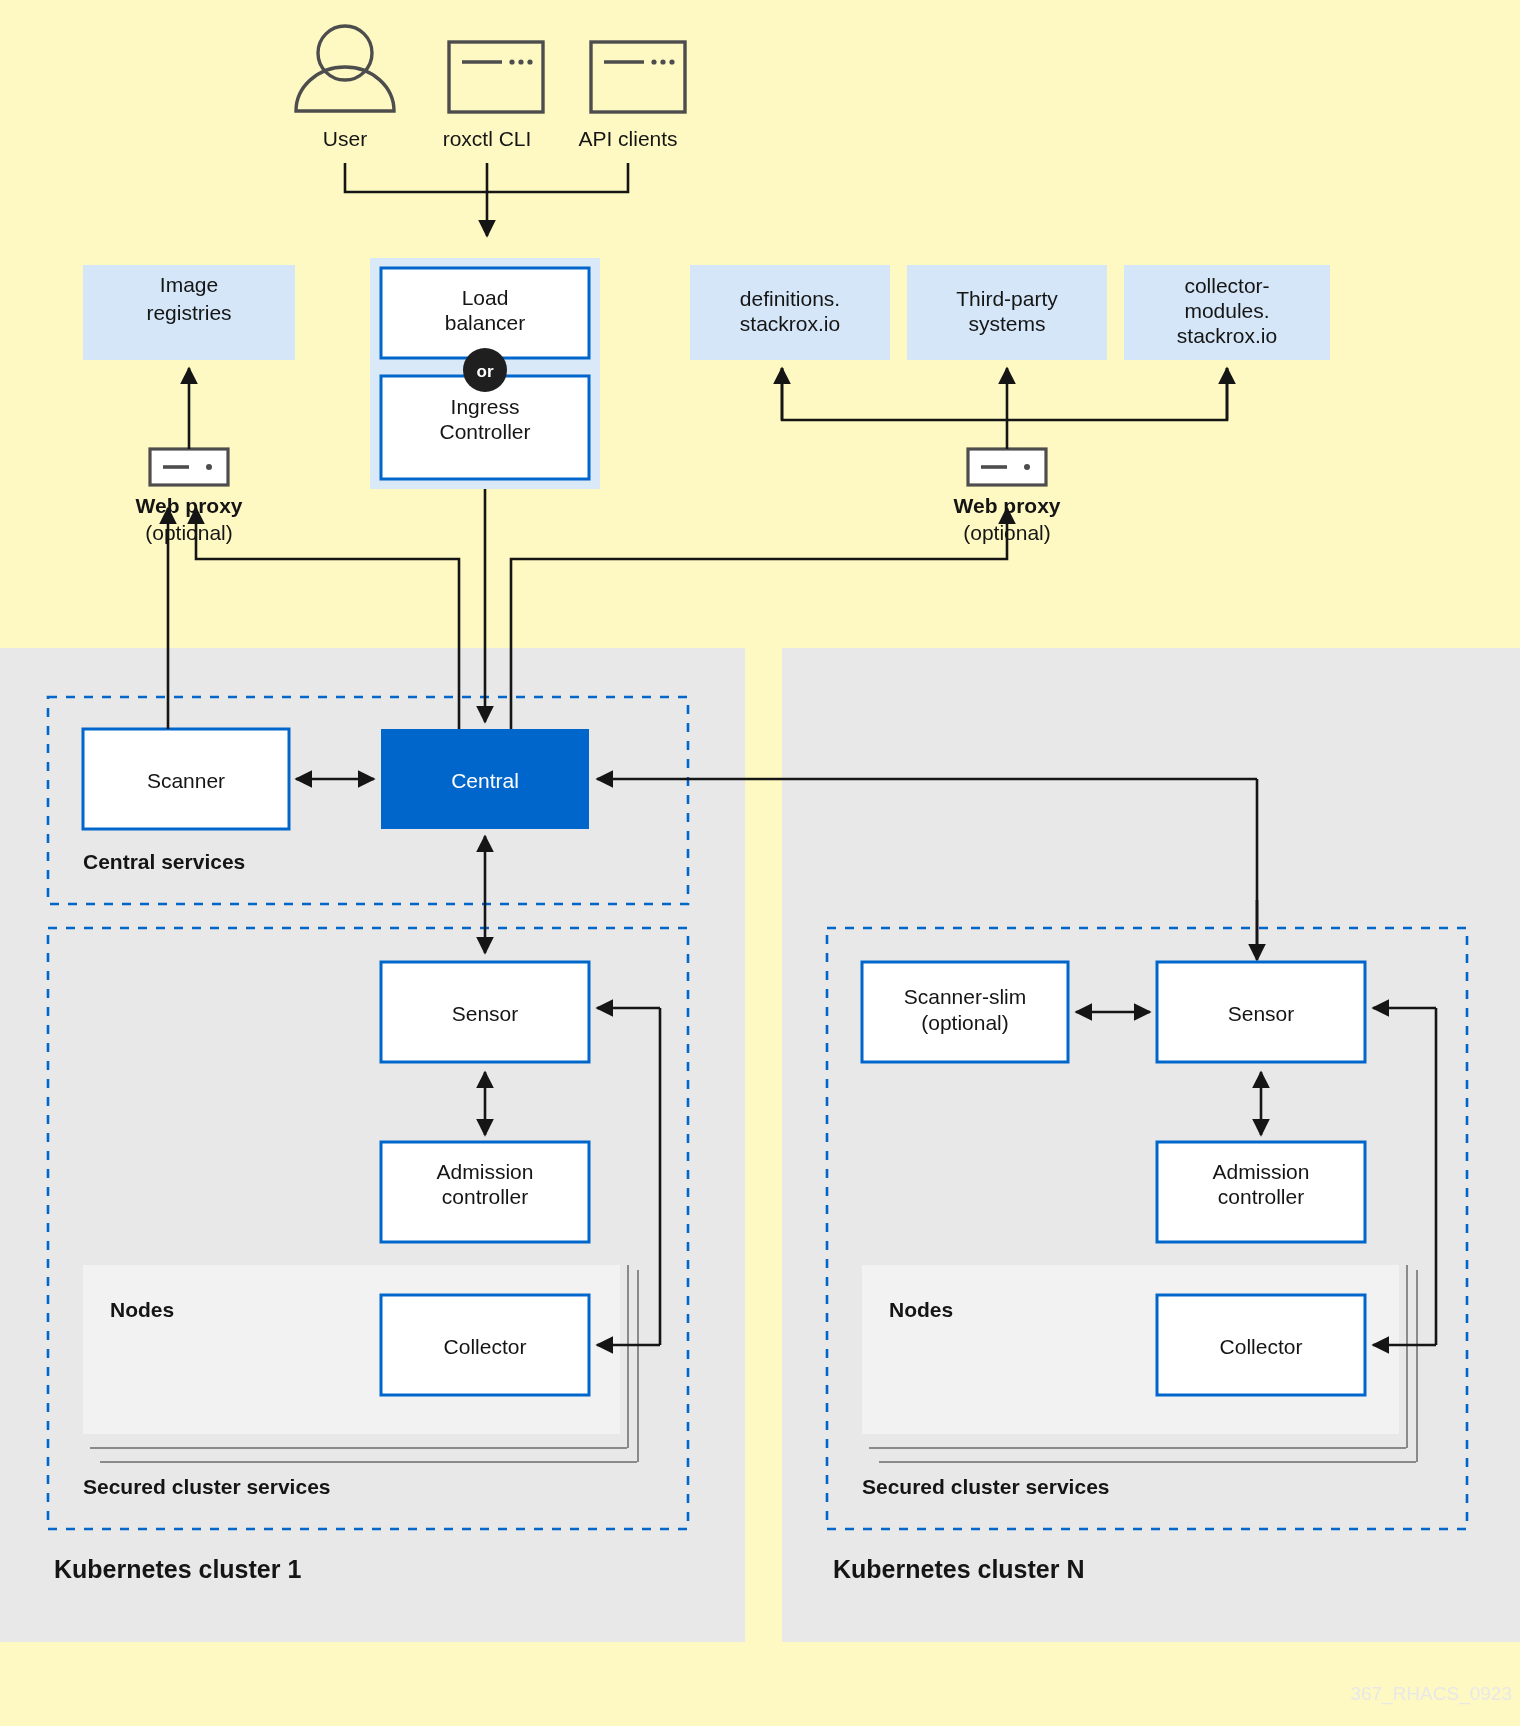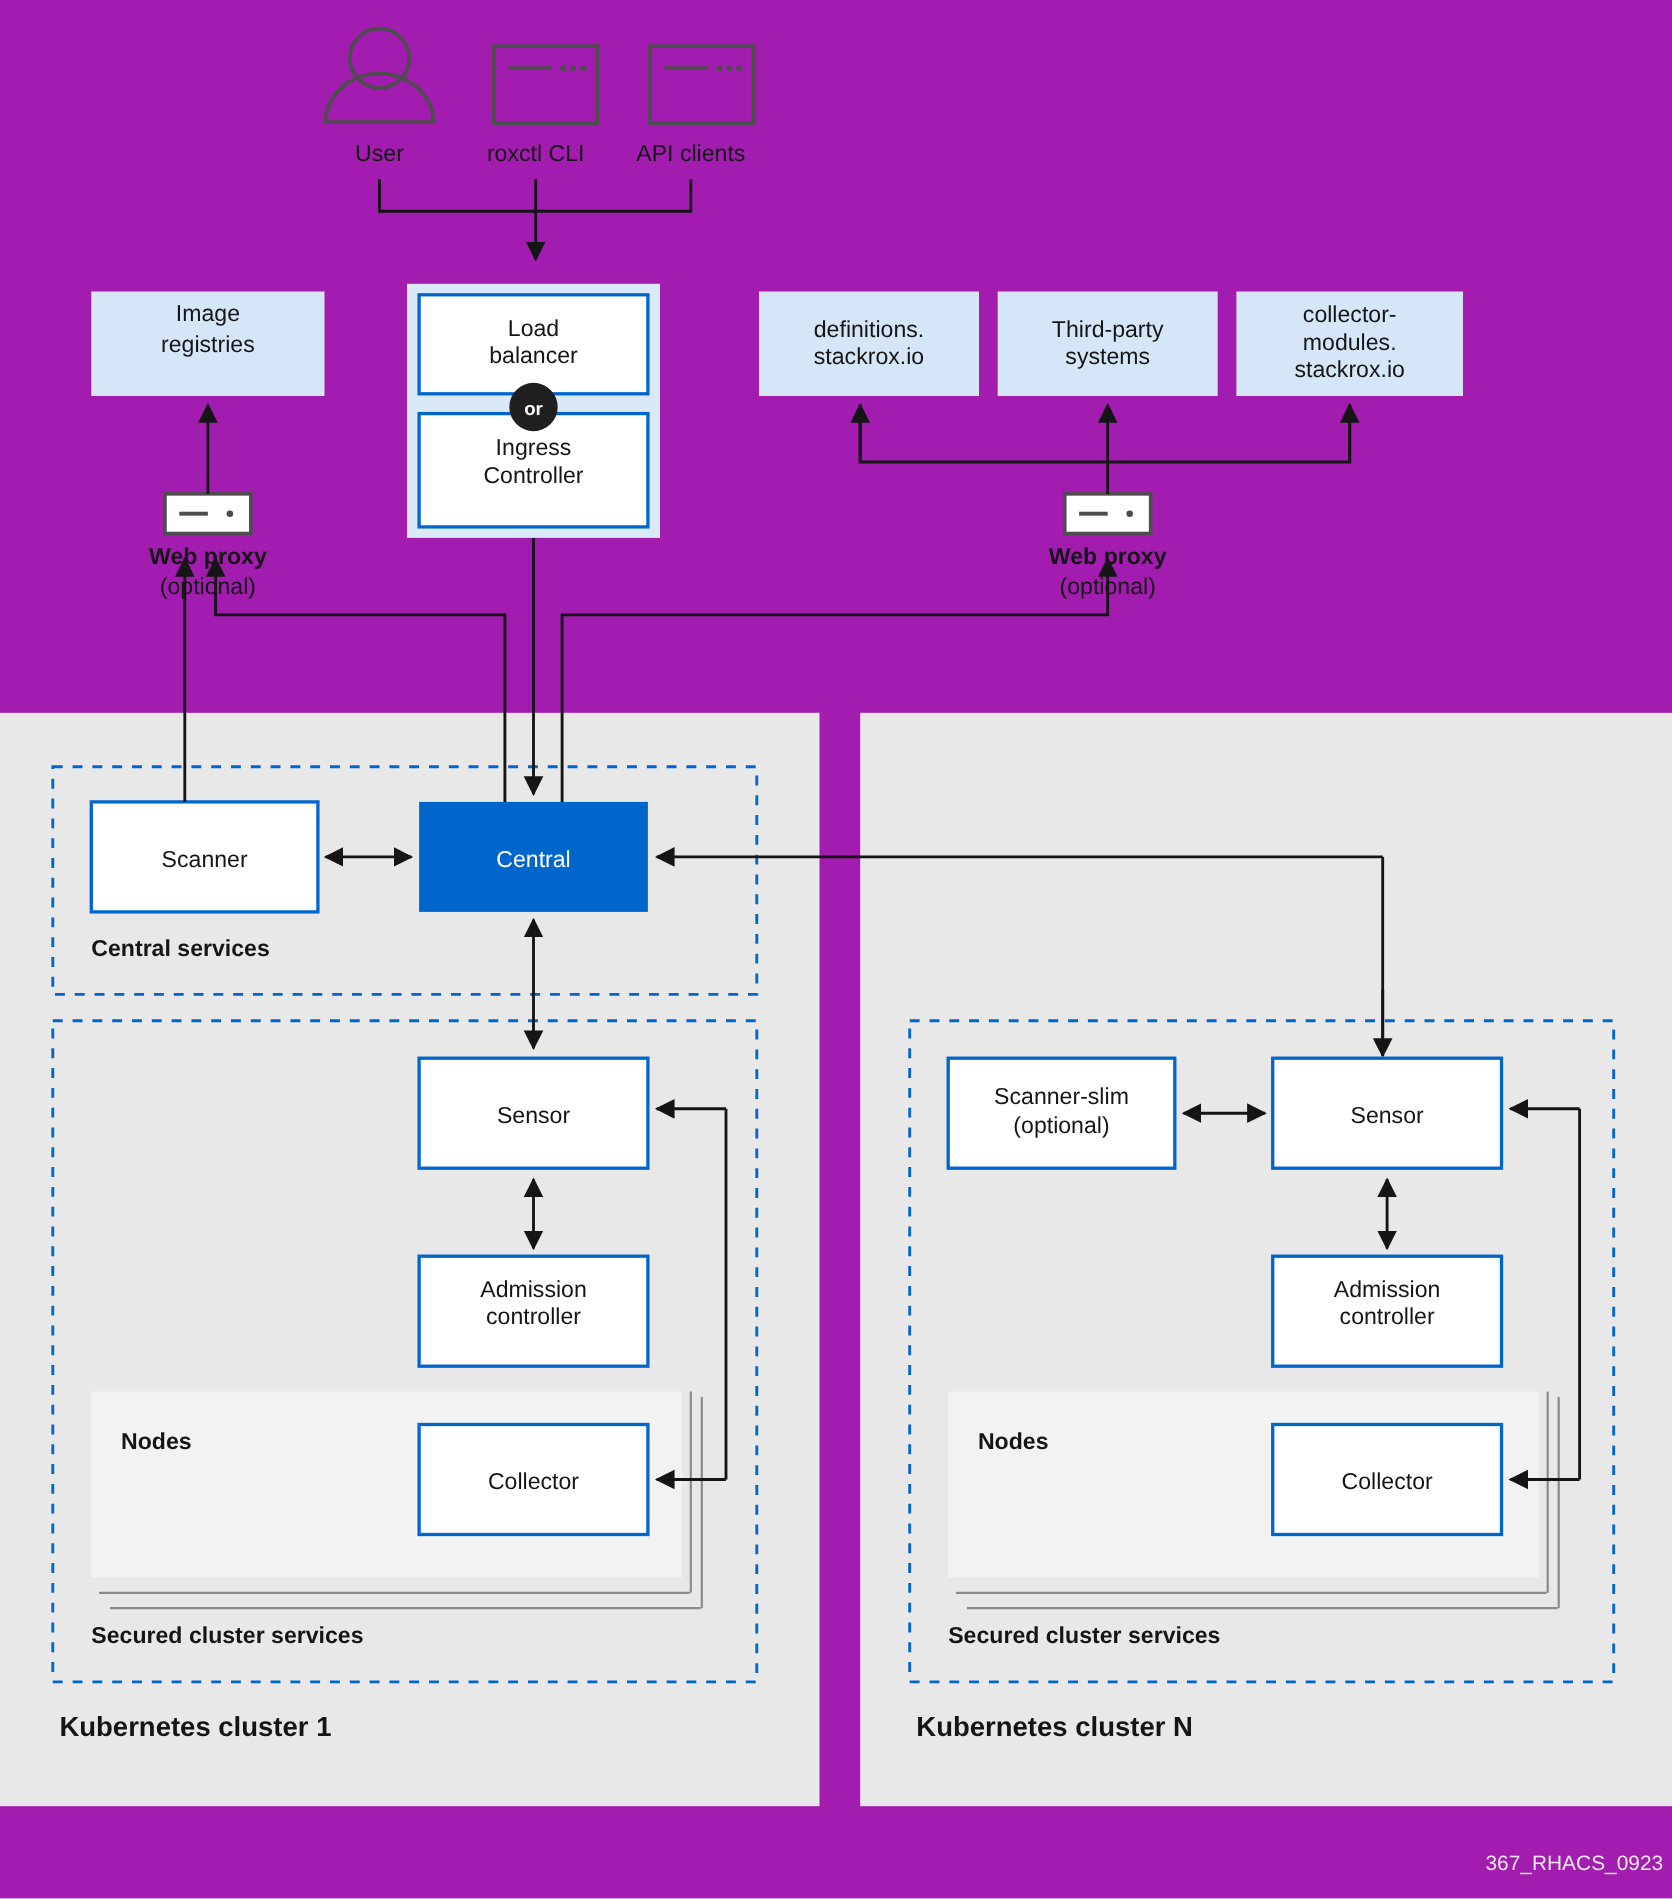--- a/index.html
+++ b/index.html
@@ -1,17 +1,17 @@
 <!DOCTYPE html>
 <html><head>
 <meta charset="utf-8">
 <style>
   html,body{margin:0;padding:0;background:#ffffff;}
   body{font-family:"Liberation Sans",sans-serif;}
-  #stage{position:relative;width:1520px;height:1726px;background:#a21caf;overflow:hidden;}
+  #stage{position:relative;width:1520px;height:1726px;background:#fef9c3;overflow:hidden;}
   svg{display:block;}
   .bx-label{font-family:"Liberation Sans",sans-serif;font-size:21px;fill:#151515;}
   .bx-label-w{font-family:"Liberation Sans",sans-serif;font-size:21px;fill:#ffffff;}
   .zone-label{font-family:"Liberation Sans",sans-serif;font-size:21px;font-weight:bold;fill:#151515;}
   .cluster-label{font-family:"Liberation Sans",sans-serif;font-size:25px;font-weight:bold;fill:#151515;}
   .actor-label{font-family:"Liberation Sans",sans-serif;font-size:21px;fill:#151515;}
   .or-text{font-family:"Liberation Sans",sans-serif;font-size:17px;font-weight:bold;fill:#ffffff;}
   .wm{font-family:"Liberation Sans",sans-serif;font-size:19px;fill:#e8e8e8;}
   .line{stroke:#151515;stroke-width:2.6;fill:none;}
   .thin{stroke:#8a8a8a;stroke-width:2;fill:none;}

